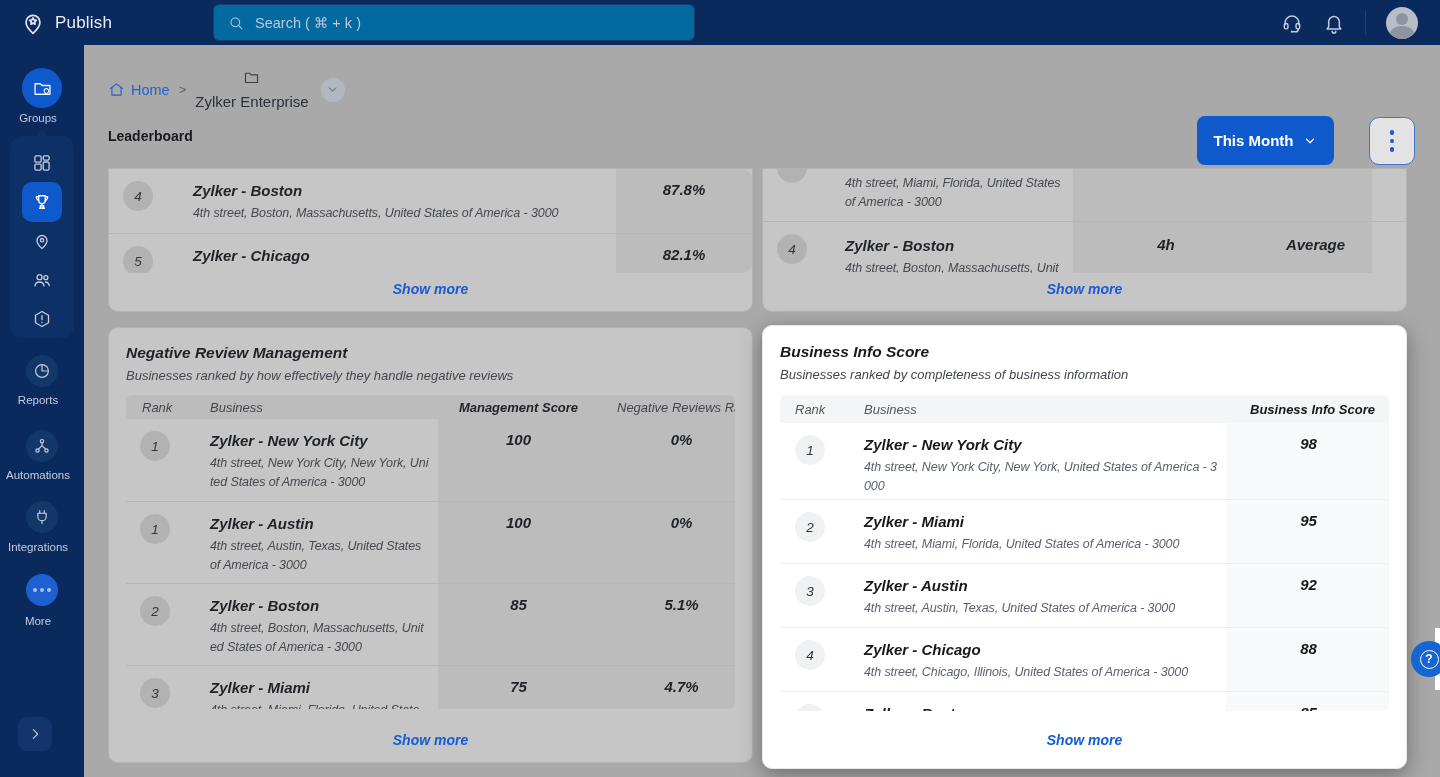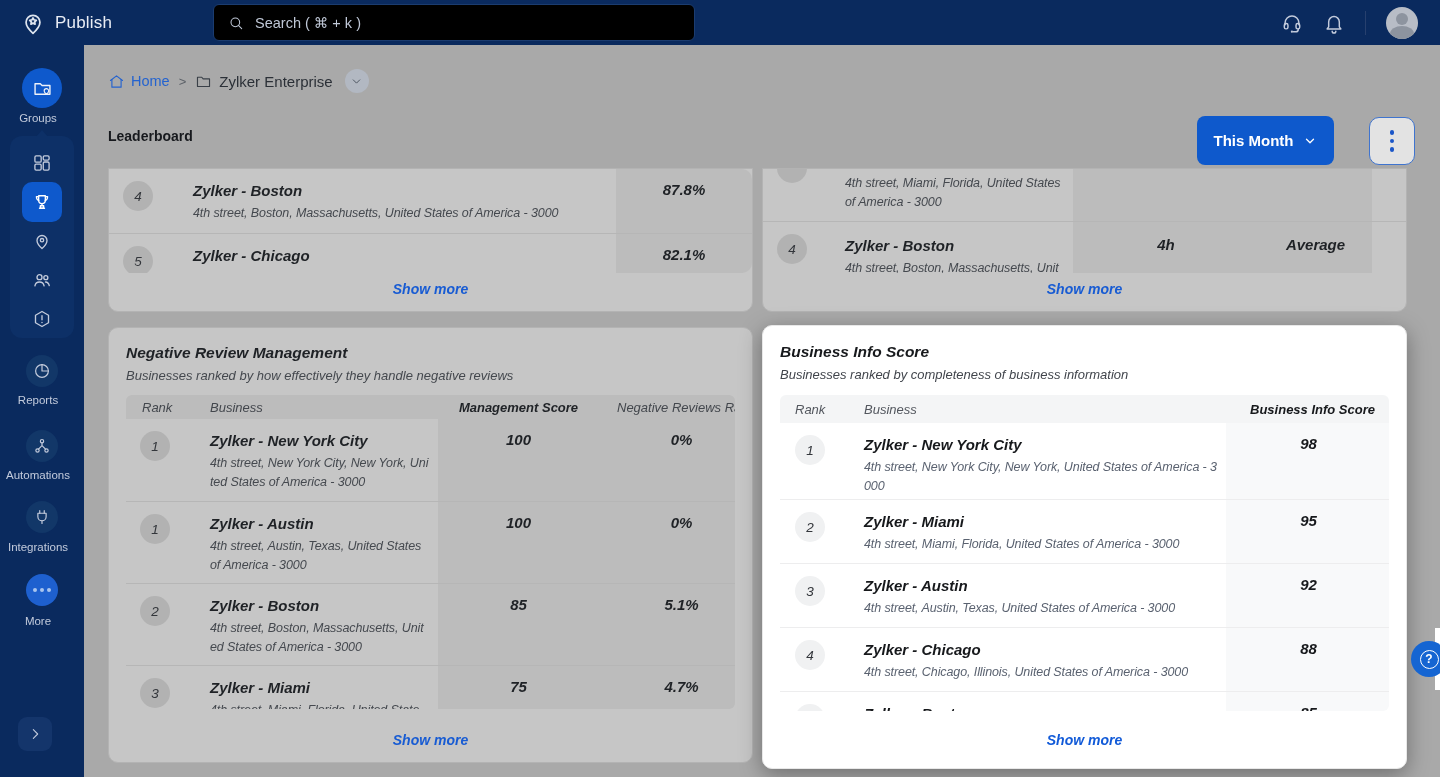--- a/index.html
+++ b/index.html
@@ -4,21 +4,21 @@
 <style>
   * { margin:0; padding:0; box-sizing:border-box; }
   html,body { width:1440px; height:777px; overflow:hidden; }
   body { font-family:"Liberation Sans", sans-serif; background:#a9a9a9; position:relative; }
 
   
   .topbar { position:absolute; left:0; top:0; width:1440px; height:45px; background:#0a2a5e; z-index:30; }
   .brand { position:absolute; left:20px; top:0; height:45px; display:flex; align-items:center; gap:9px; color:#e8ecf4; }
   .brand svg { width:26px; height:26px; stroke:#dfe5ef; }
   .brand-name { font-size:17px; font-weight:500; letter-spacing:.2px; }
-  .searchbox { position:absolute; left:213px; top:4px; width:482px; height:37px; background:#000000; border:1px solid #1b3c6f; border-radius:6px; display:flex; align-items:center; gap:11px; padding:0 14px; color:#bfc7d6; }
+  .searchbox { position:absolute; left:213px; top:4px; width:482px; height:37px; background:#0369a1; border:1px solid #1b3c6f; border-radius:6px; display:flex; align-items:center; gap:11px; padding:0 14px; color:#bfc7d6; }
   .searchbox svg { width:16px; height:16px; stroke:#bfc7d6; }
   .search-ph { font-size:14.5px; }
   .top-actions { position:absolute; right:0; top:0; height:45px; display:flex; align-items:center; }
   .topic { width:22px; height:22px; stroke:#c3cbdc; margin-right:20px; cursor:pointer; }
   .top-divider { width:1px; height:24px; background:#27406e; margin-right:20px; }
   .avatar { width:32px; height:32px; border-radius:50%; background:#b8bdc6; margin-right:22px; position:relative; overflow:hidden; }
   .avatar:before { content:""; position:absolute; left:10px; top:6px; width:12px; height:12px; border-radius:50%; background:#8d949f; }
   .avatar:after { content:""; position:absolute; left:4px; top:19px; width:24px; height:16px; border-radius:50%; background:#8d949f; }
 
   
@@ -39,21 +39,21 @@
   .more-dots i { width:4px; height:4px; border-radius:50%; background:#a9c5ef; }
   .collapse-btn { position:absolute; left:18px; top:672px; width:34px; height:34px; border-radius:9px; background:#14356b; display:flex; align-items:center; justify-content:center; cursor:pointer; }
   .collapse-btn svg { width:16px; height:16px; stroke:#c3cbdc; }
 
   
   .content { position:absolute; left:84px; top:45px; width:1356px; height:732px; background:#a9a9a9; overflow:hidden; }
   .breadcrumb { position:absolute; left:24px; top:24px; display:flex; align-items:center; gap:9px; }
   .bc-home { display:flex; align-items:center; gap:6px; color:#2463cf; font-size:14.5px; font-weight:500; cursor:pointer; }
   .bc-home svg { width:17px; height:17px; stroke:#2463cf; }
   .bc-sep { color:#5c6168; font-size:13px; }
-  .bc-folder { display:flex; align-items:center; gap:7px; color:#2b3037; font-size:15px; font-weight:500; }
+  .bc-folder { display:flex; align-items:center; gap:7px; color:#2b3037; font-size:15px; font-weight:500;flex-direction:column; }
   .bc-folder svg { width:17px; height:17px; stroke:#3a4048; }
   .bc-chev { width:24px; height:24px; border-radius:50%; background:#b2b8c2; display:flex; align-items:center; justify-content:center; cursor:pointer; margin-left:3px; }
   .bc-chev svg { width:13px; height:13px; stroke:#3f4854; }
   .page-title { position:absolute; left:24px; top:83px; font-size:14px; font-weight:700; color:#17191d; }
   .period-btn { position:absolute; left:1113px; top:71px; width:137px; height:49px; border-radius:8px; background:#0e59cc; color:#fff; display:flex; align-items:center; justify-content:center; gap:10px; font-size:15px; font-weight:600; cursor:pointer; }
   .period-btn svg { width:14px; height:14px; stroke:#fff; }
   .kebab-btn { position:absolute; left:1285px; top:72px; width:46px; height:48px; border-radius:10px; background:#e3e3e3; border:1.5px solid #3f74cf; display:flex; flex-direction:column; align-items:center; justify-content:center; gap:4px; cursor:pointer; }
   .kebab-btn i { width:4.5px; height:4.5px; border-radius:50%; background:#1a56c8; }
 
   

